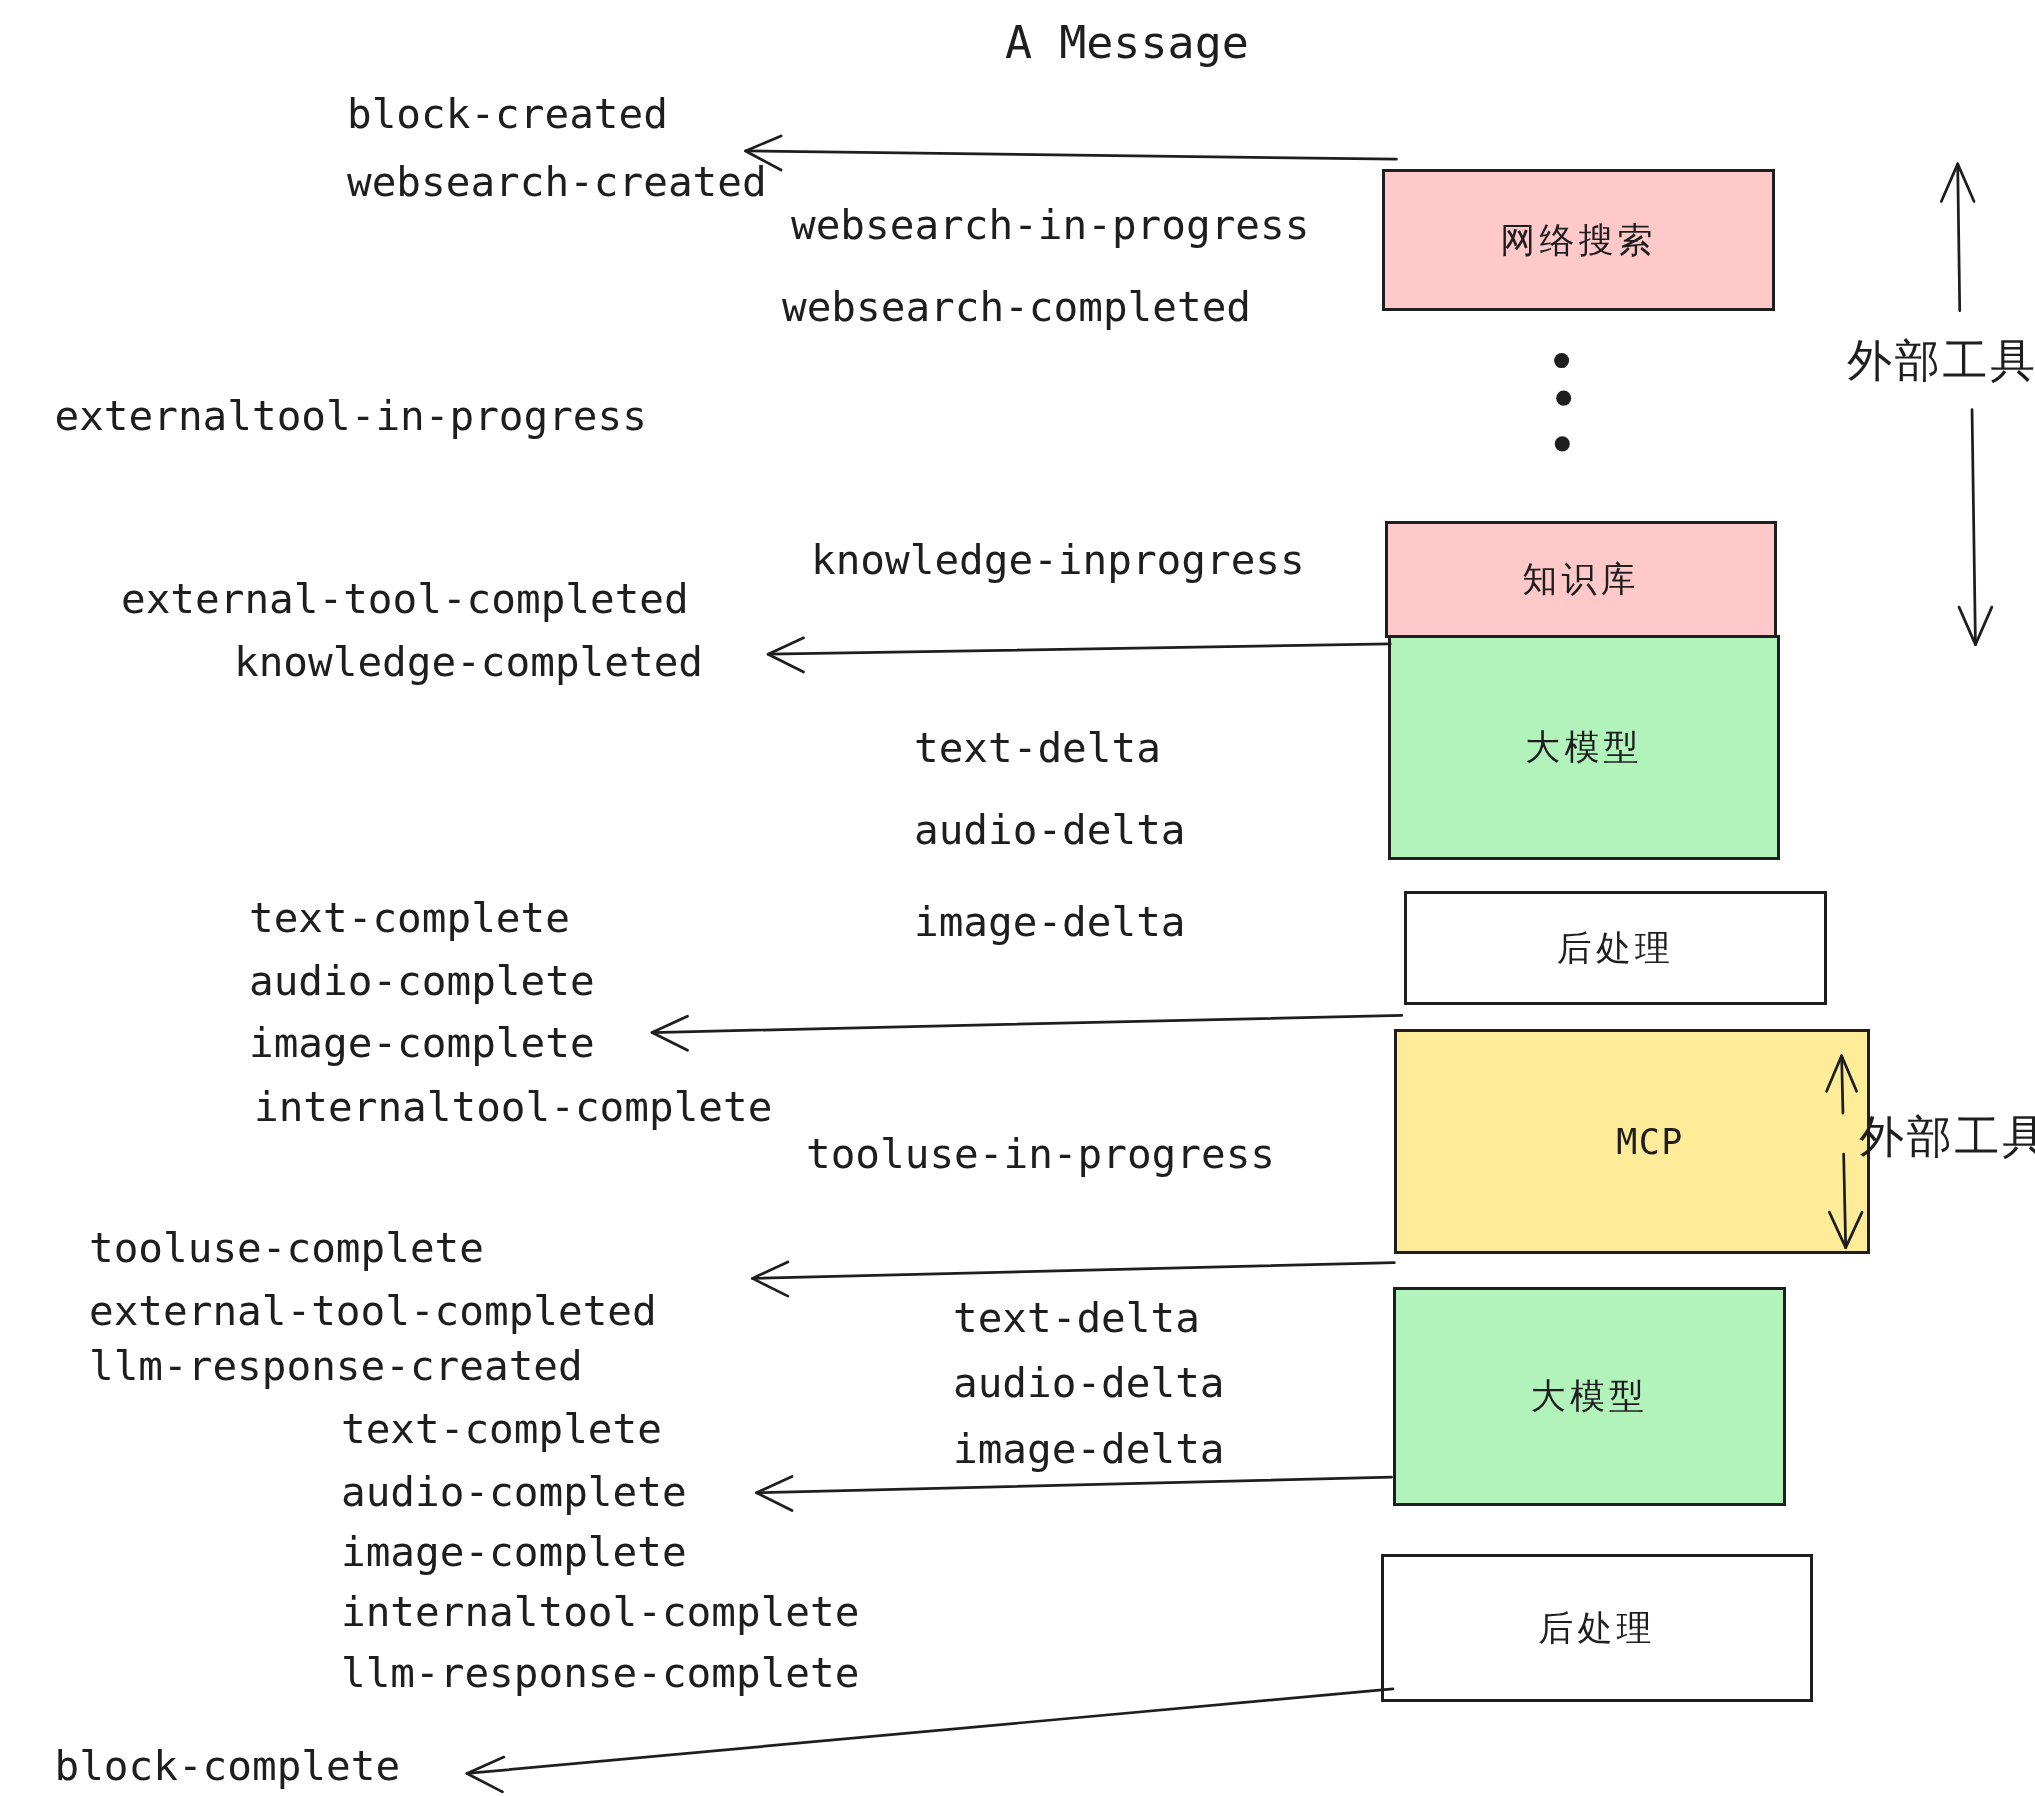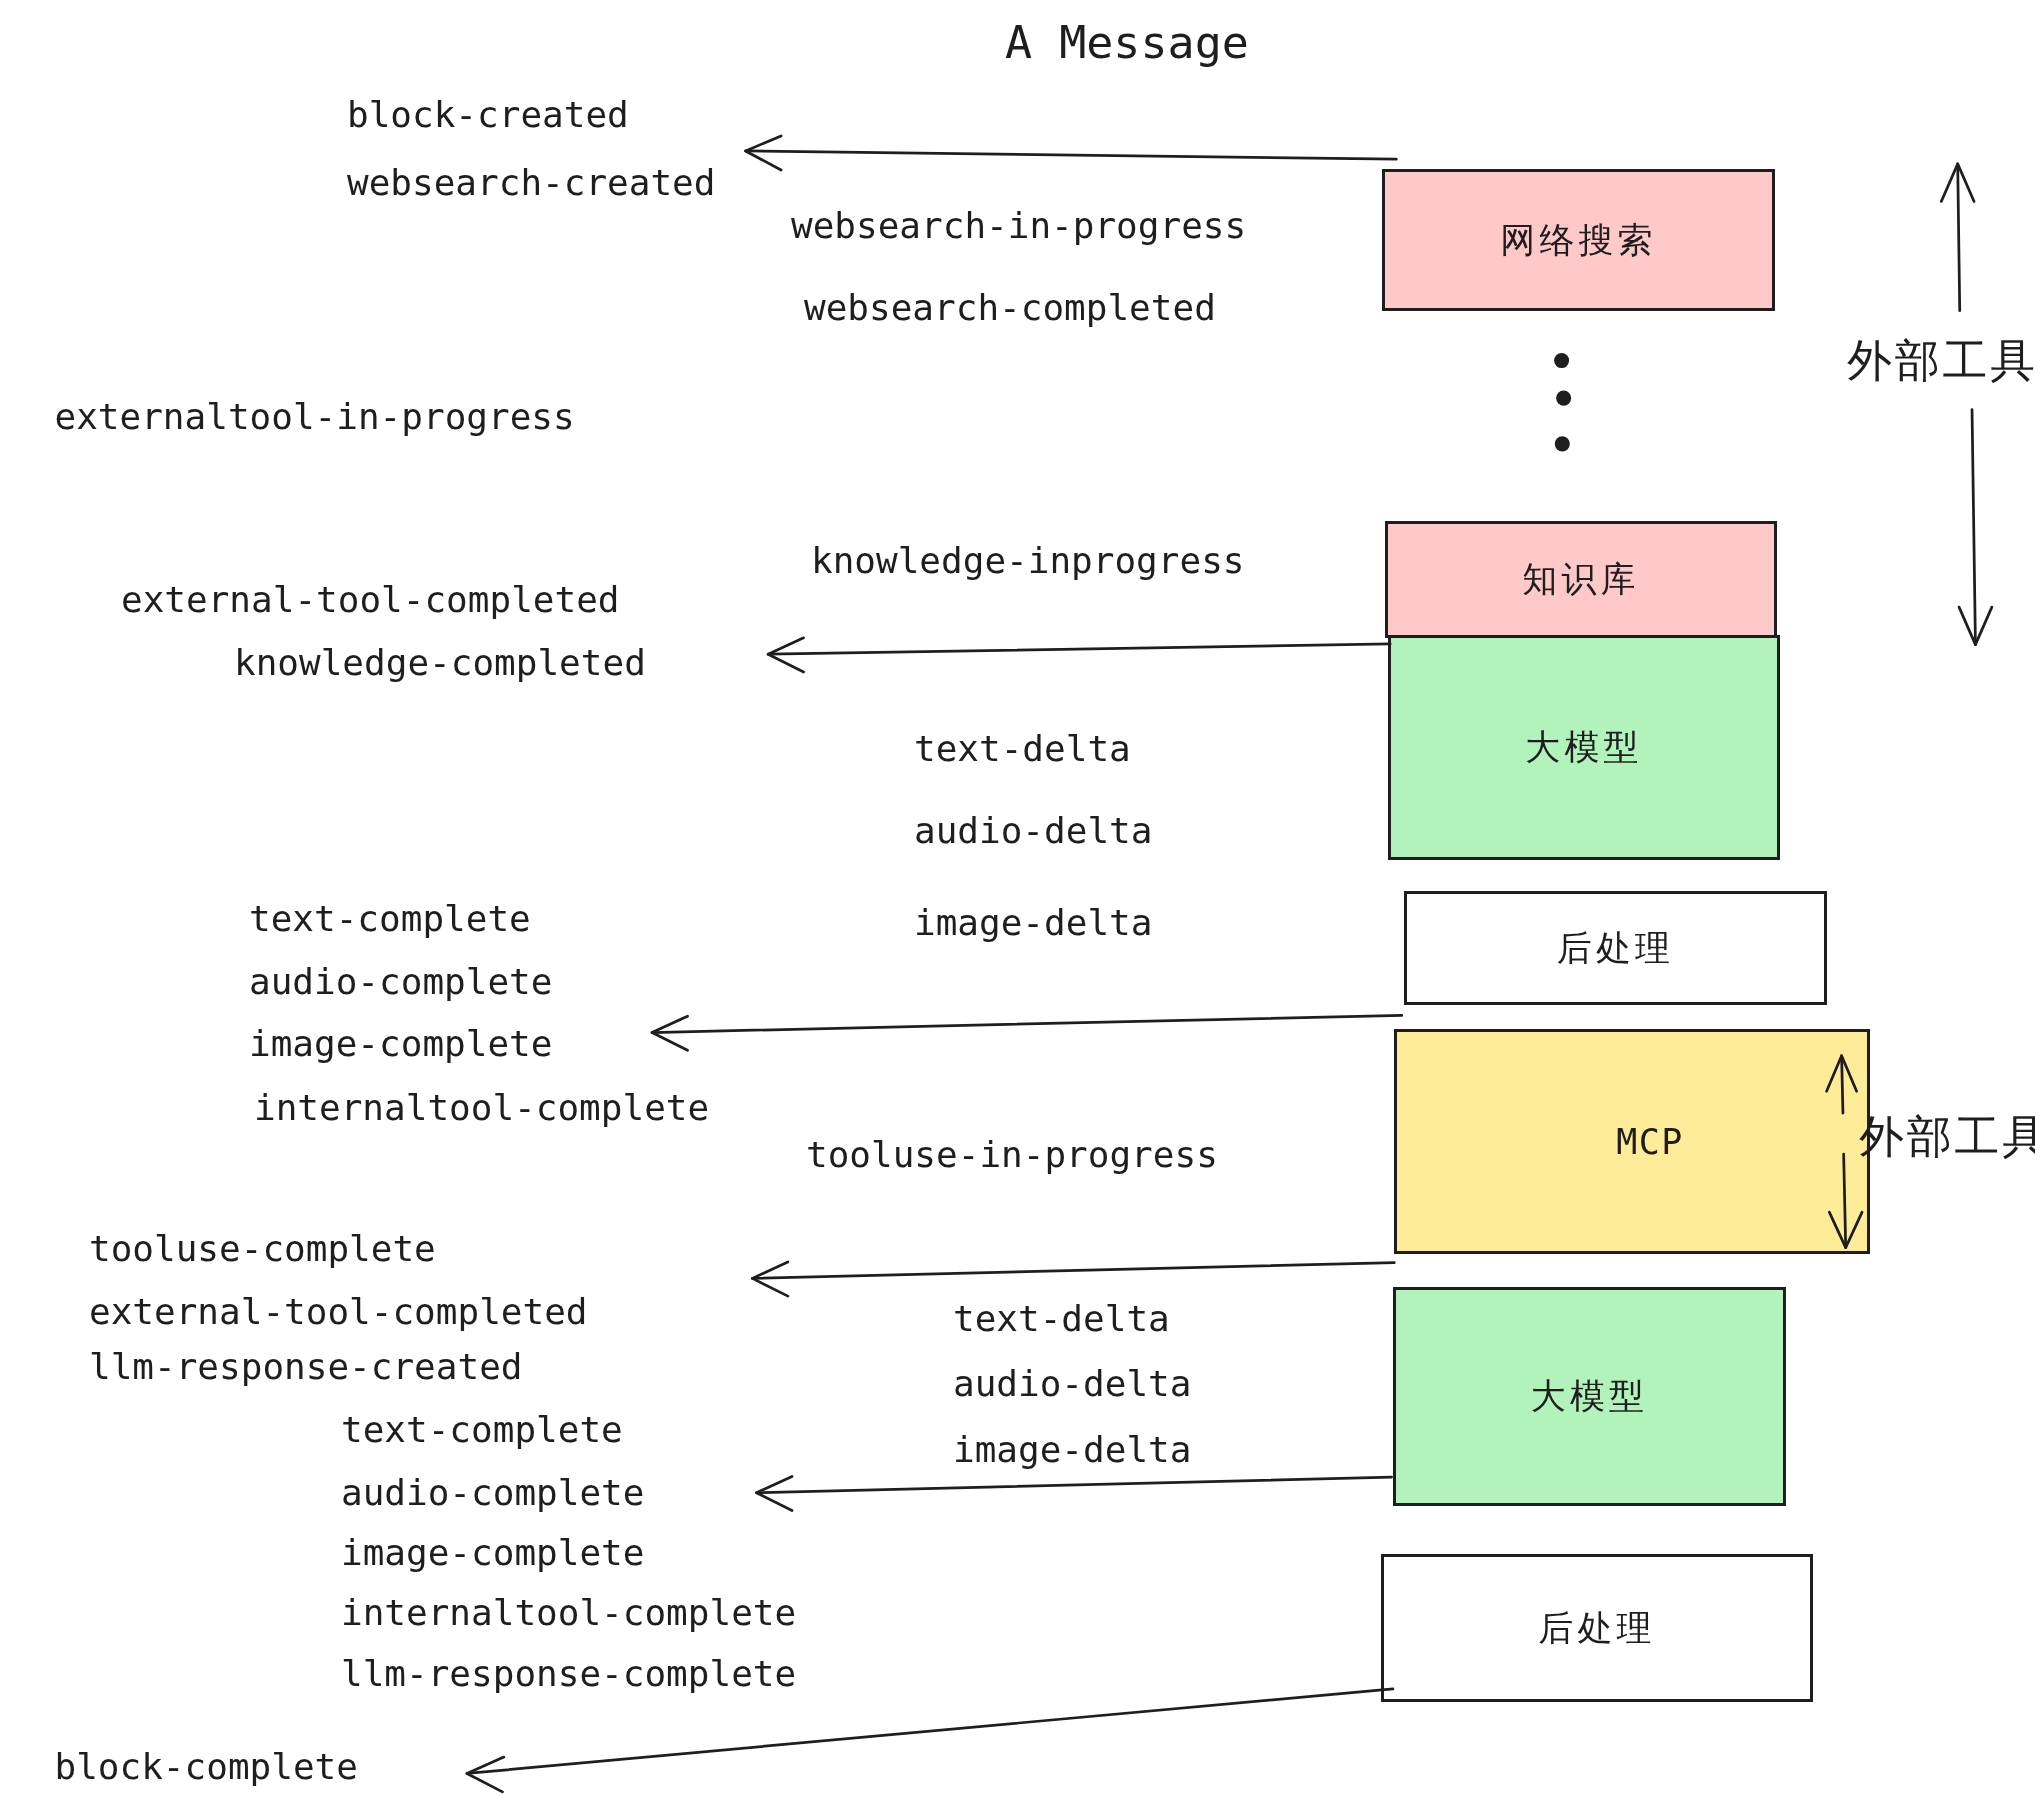--- a/index.html
+++ b/index.html
@@ -29,21 +29,21 @@
     position: absolute;
     height: 55px;
     line-height: 55px;
     font-size: 45px;
     white-space: nowrap;
   }
   .ev {
     position: absolute;
     height: 55px;
     line-height: 55px;
-    font-size: 36px;
+    font-size: 41px;
     white-space: nowrap;
     text-align: right;
   }
   .box {
     position: absolute;
     box-sizing: border-box;
     border: 3.4px solid #1e1e1e;
     display: flex;
     align-items: center;
     justify-content: center;
@@ -73,21 +73,21 @@
 </head>
 <body>
 
 <div class="canvas">
 
   <div class="title" style="left:971px;top:15px">A Message</div>
 
   <div class="ev" style="left:313px;top:87px">block-created</div>
   <div class="ev" style="left:313px;top:155px">websearch-created</div>
   <div class="ev" style="left:757px;top:198px">websearch-in-progress</div>
-  <div class="ev" style="left:770px;top:280px">websearch-completed</div>
+  <div class="ev" style="left:748px;top:280px">websearch-completed</div>
   <div class="ev" style="left:20.5px;top:389px">externaltool-in-progress</div>
   <div class="ev" style="left:777px;top:533px">knowledge-inprogress</div>
   <div class="ev" style="left:87px;top:572px">external-tool-completed</div>
   <div class="ev" style="left:200px;top:635px">knowledge-completed</div>
   <div class="ev" style="left:880px;top:721px">text-delta</div>
   <div class="ev" style="left:880px;top:803px">audio-delta</div>
   <div class="ev" style="left:880px;top:895px">image-delta</div>
   <div class="ev" style="left:215px;top:891px">text-complete</div>
   <div class="ev" style="left:215px;top:954px">audio-complete</div>
   <div class="ev" style="left:215px;top:1016px">image-complete</div>

